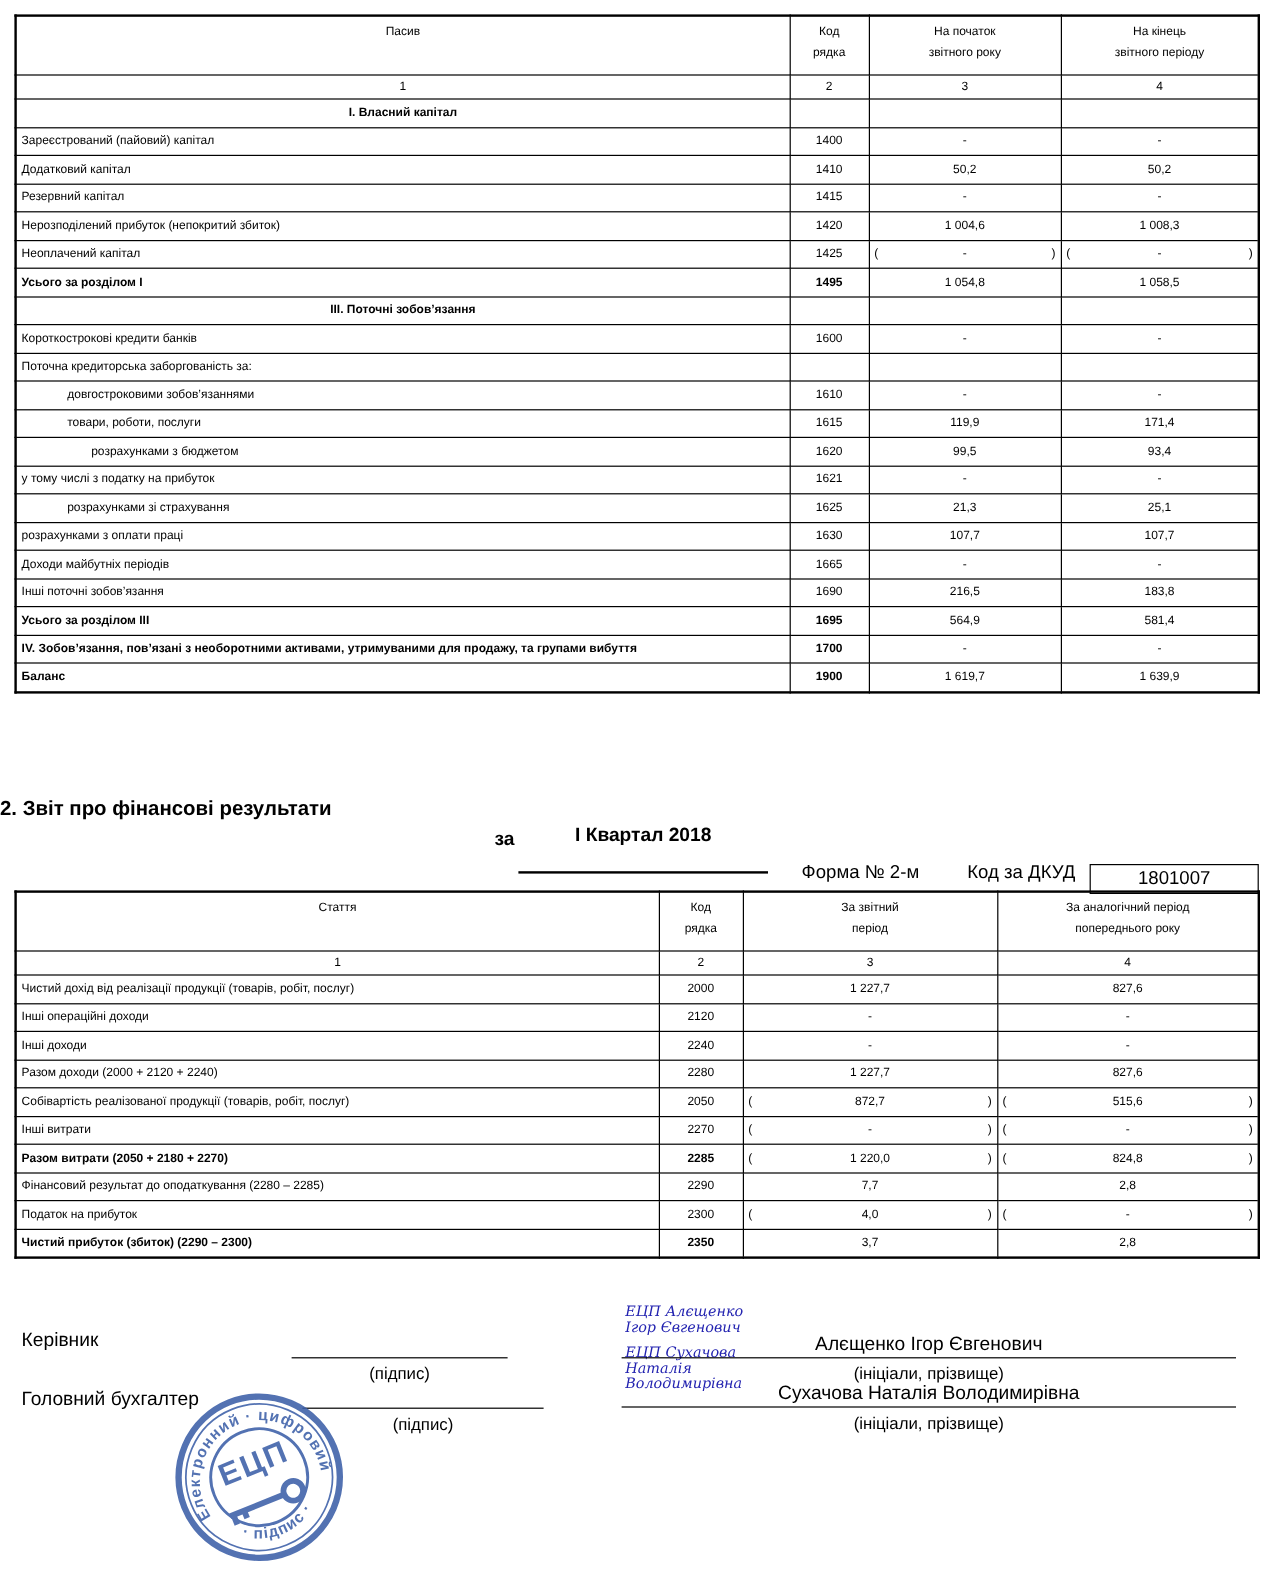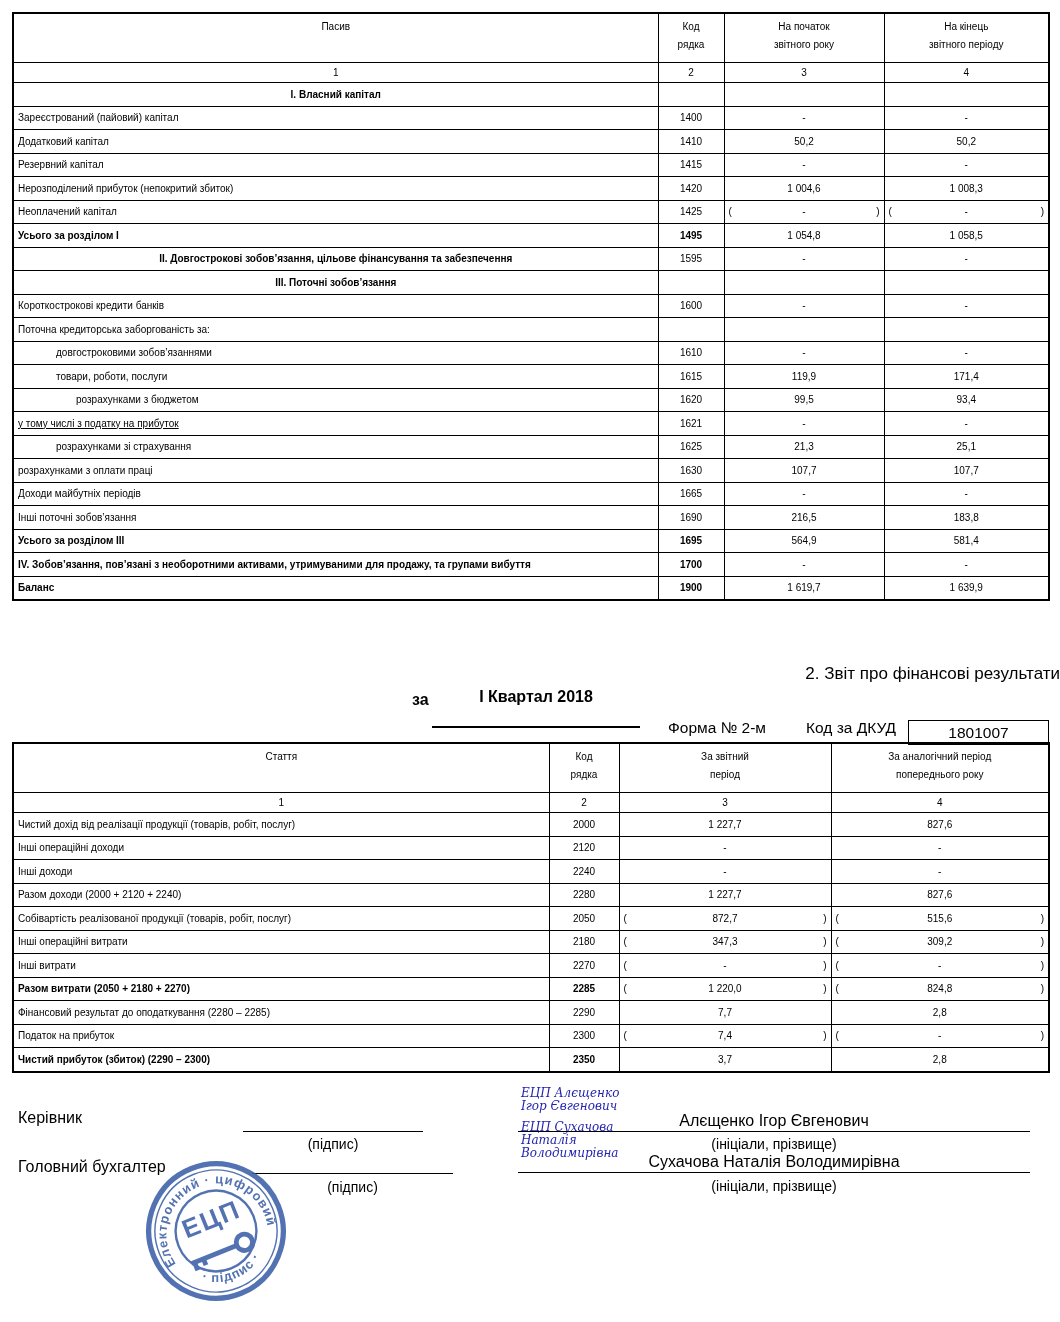--- a/index.html
+++ b/index.html
@@ -16,22 +16,22 @@
   table.fin th{font-weight:normal;text-align:center;vertical-align:top;height:41px;padding-top:4px;}
   table.fin tr.num-row td{padding:1px 4px;}
   .c{text-align:center;}
   .b{font-weight:bold;}
   tr.top td{vertical-align:top;}
   td .pw{display:flex;align-items:center;padding:0 4px;}
   td .pw .pe{flex:0 0 auto;}
   td .pw .pv{flex:1;text-align:center;}
 
   
-  .is-title{position:absolute;left:0;top:664px;width:1060px;text-align:right;
-            font-size:17px;font-weight:normal;}
+  .is-title{position:absolute;left:0;top:664px;width:1060px;text-align:left;
+            font-size:17px;font-weight:bold;}
   .is-period-prefix{position:absolute;left:412px;top:691px;font-size:16px;font-weight:bold;}
   .is-period{position:absolute;left:432px;top:688px;width:208px;text-align:center;
              font-size:16px;font-weight:bold;border-bottom:2px solid #000;padding-bottom:20px;}
   .form-label{position:absolute;left:668px;top:719px;font-size:15.5px;}
   .dkud-label{position:absolute;left:806px;top:719px;font-size:15.5px;}
   .dkud-box{position:absolute;left:908px;top:720px;width:139px;height:23px;
             border:1.5px solid #000;text-align:center;line-height:23px;font-size:15.5px;}
 
   
   .sig-role1{position:absolute;left:18px;top:1109px;font-size:16px;}
@@ -139,26 +139,20 @@
             </div>
           </td>
         </tr>
         <tr class="bold">
           <td class="b">Усього за розділом І</td>
           <td class="c b">1495</td>
           <td class="c">1 054,8</td>
           <td class="c">1 058,5</td>
         </tr>
         <tr>
-          <td class="c b">ІІ. Довгострокові зобов’язання, цільове фінансування та забезпечення</td>
-          <td class="c">1595</td>
-          <td class="c">-</td>
-          <td class="c">-</td>
-        </tr>
-        <tr>
           <td class="c b">ІІІ. Поточні зобов’язання</td>
           <td class="c"></td>
           <td class="c"></td>
           <td class="c"></td>
         </tr>
         <tr>
           <td>Короткострокові кредити банків</td>
           <td class="c">1600</td>
           <td class="c">-</td>
           <td class="c">-</td>
@@ -181,21 +175,21 @@
           <td class="c">119,9</td>
           <td class="c">171,4</td>
         </tr>
         <tr>
           <td style="padding-left: 62px;">розрахунками з бюджетом</td>
           <td class="c">1620</td>
           <td class="c">99,5</td>
           <td class="c">93,4</td>
         </tr>
         <tr>
-          <td style=" text-decoration: underline;">у тому числі з податку на прибуток</td>
+          <td style="">у тому числі з податку на прибуток</td>
           <td class="c">1621</td>
           <td class="c">-</td>
           <td class="c">-</td>
         </tr>
         <tr>
           <td style="padding-left: 42px;">розрахунками зі страхування</td>
           <td class="c">1625</td>
           <td class="c">21,3</td>
           <td class="c">25,1</td>
         </tr>
@@ -303,38 +297,20 @@
           </td>
           <td class="c" style="padding: 2.5px 0px;">
             <div class="pw">
               <span class="pe">(</span>
               <span class="pv">515,6</span>
               <span class="pe">)</span>
             </div>
           </td>
         </tr>
         <tr>
-          <td>Інші операційні витрати</td>
-          <td class="c">2180</td>
-          <td class="c" style="padding: 2.5px 0px;">
-            <div class="pw">
-              <span class="pe">(</span>
-              <span class="pv">347,3</span>
-              <span class="pe">)</span>
-            </div>
-          </td>
-          <td class="c" style="padding: 2.5px 0px;">
-            <div class="pw">
-              <span class="pe">(</span>
-              <span class="pv">309,2</span>
-              <span class="pe">)</span>
-            </div>
-          </td>
-        </tr>
-        <tr>
           <td>Інші витрати</td>
           <td class="c">2270</td>
           <td class="c" style="padding: 2.5px 0px;">
             <div class="pw">
               <span class="pe">(</span>
               <span class="pv">-</span>
               <span class="pe">)</span>
             </div>
           </td>
           <td class="c" style="padding: 2.5px 0px;">
@@ -368,21 +344,21 @@
           <td class="c">2290</td>
           <td class="c">7,7</td>
           <td class="c">2,8</td>
         </tr>
         <tr>
           <td>Податок на прибуток</td>
           <td class="c">2300</td>
           <td class="c" style="padding: 2.5px 0px;">
             <div class="pw">
               <span class="pe">(</span>
-              <span class="pv">7,4</span>
+              <span class="pv">4,0</span>
               <span class="pe">)</span>
             </div>
           </td>
           <td class="c" style="padding: 2.5px 0px;">
             <div class="pw">
               <span class="pe">(</span>
               <span class="pv">-</span>
               <span class="pe">)</span>
             </div>
           </td>

